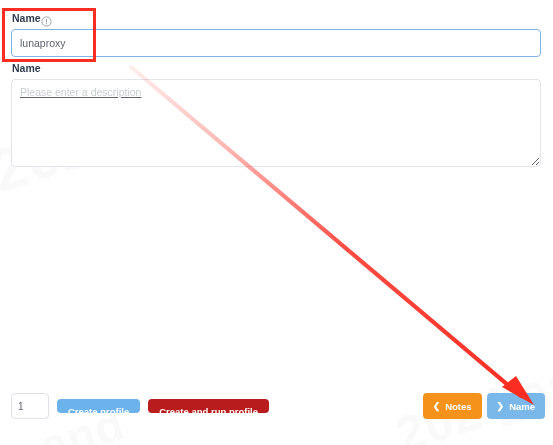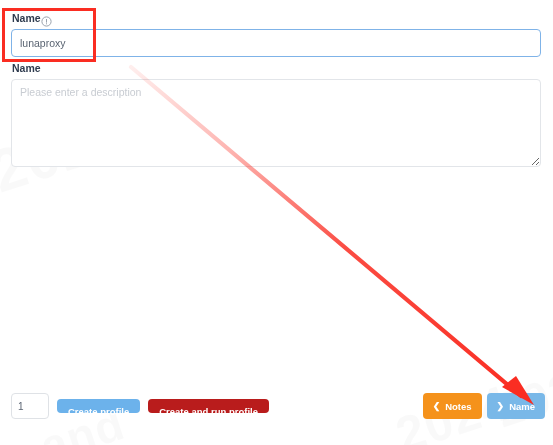--- a/index.html
+++ b/index.html
@@ -91,20 +91,21 @@
     box-sizing: border-box;
     border: 1px solid #e2e5e9;
     border-radius: 4px;
     background: #ffffff;
     font-family: "Liberation Sans", sans-serif;
     font-size: 10.5px;
     color: #5a6472;
     padding: 6px 8px;
     outline: none;
     resize: both;
+    text-decoration: underline;
   }
   #notes-input::placeholder { color: #c8ccd2; }
 
   
   #bottom-bar {
     position: absolute;
     left: 0;
     bottom: 0;
     width: 553px;
     height: 60px;

